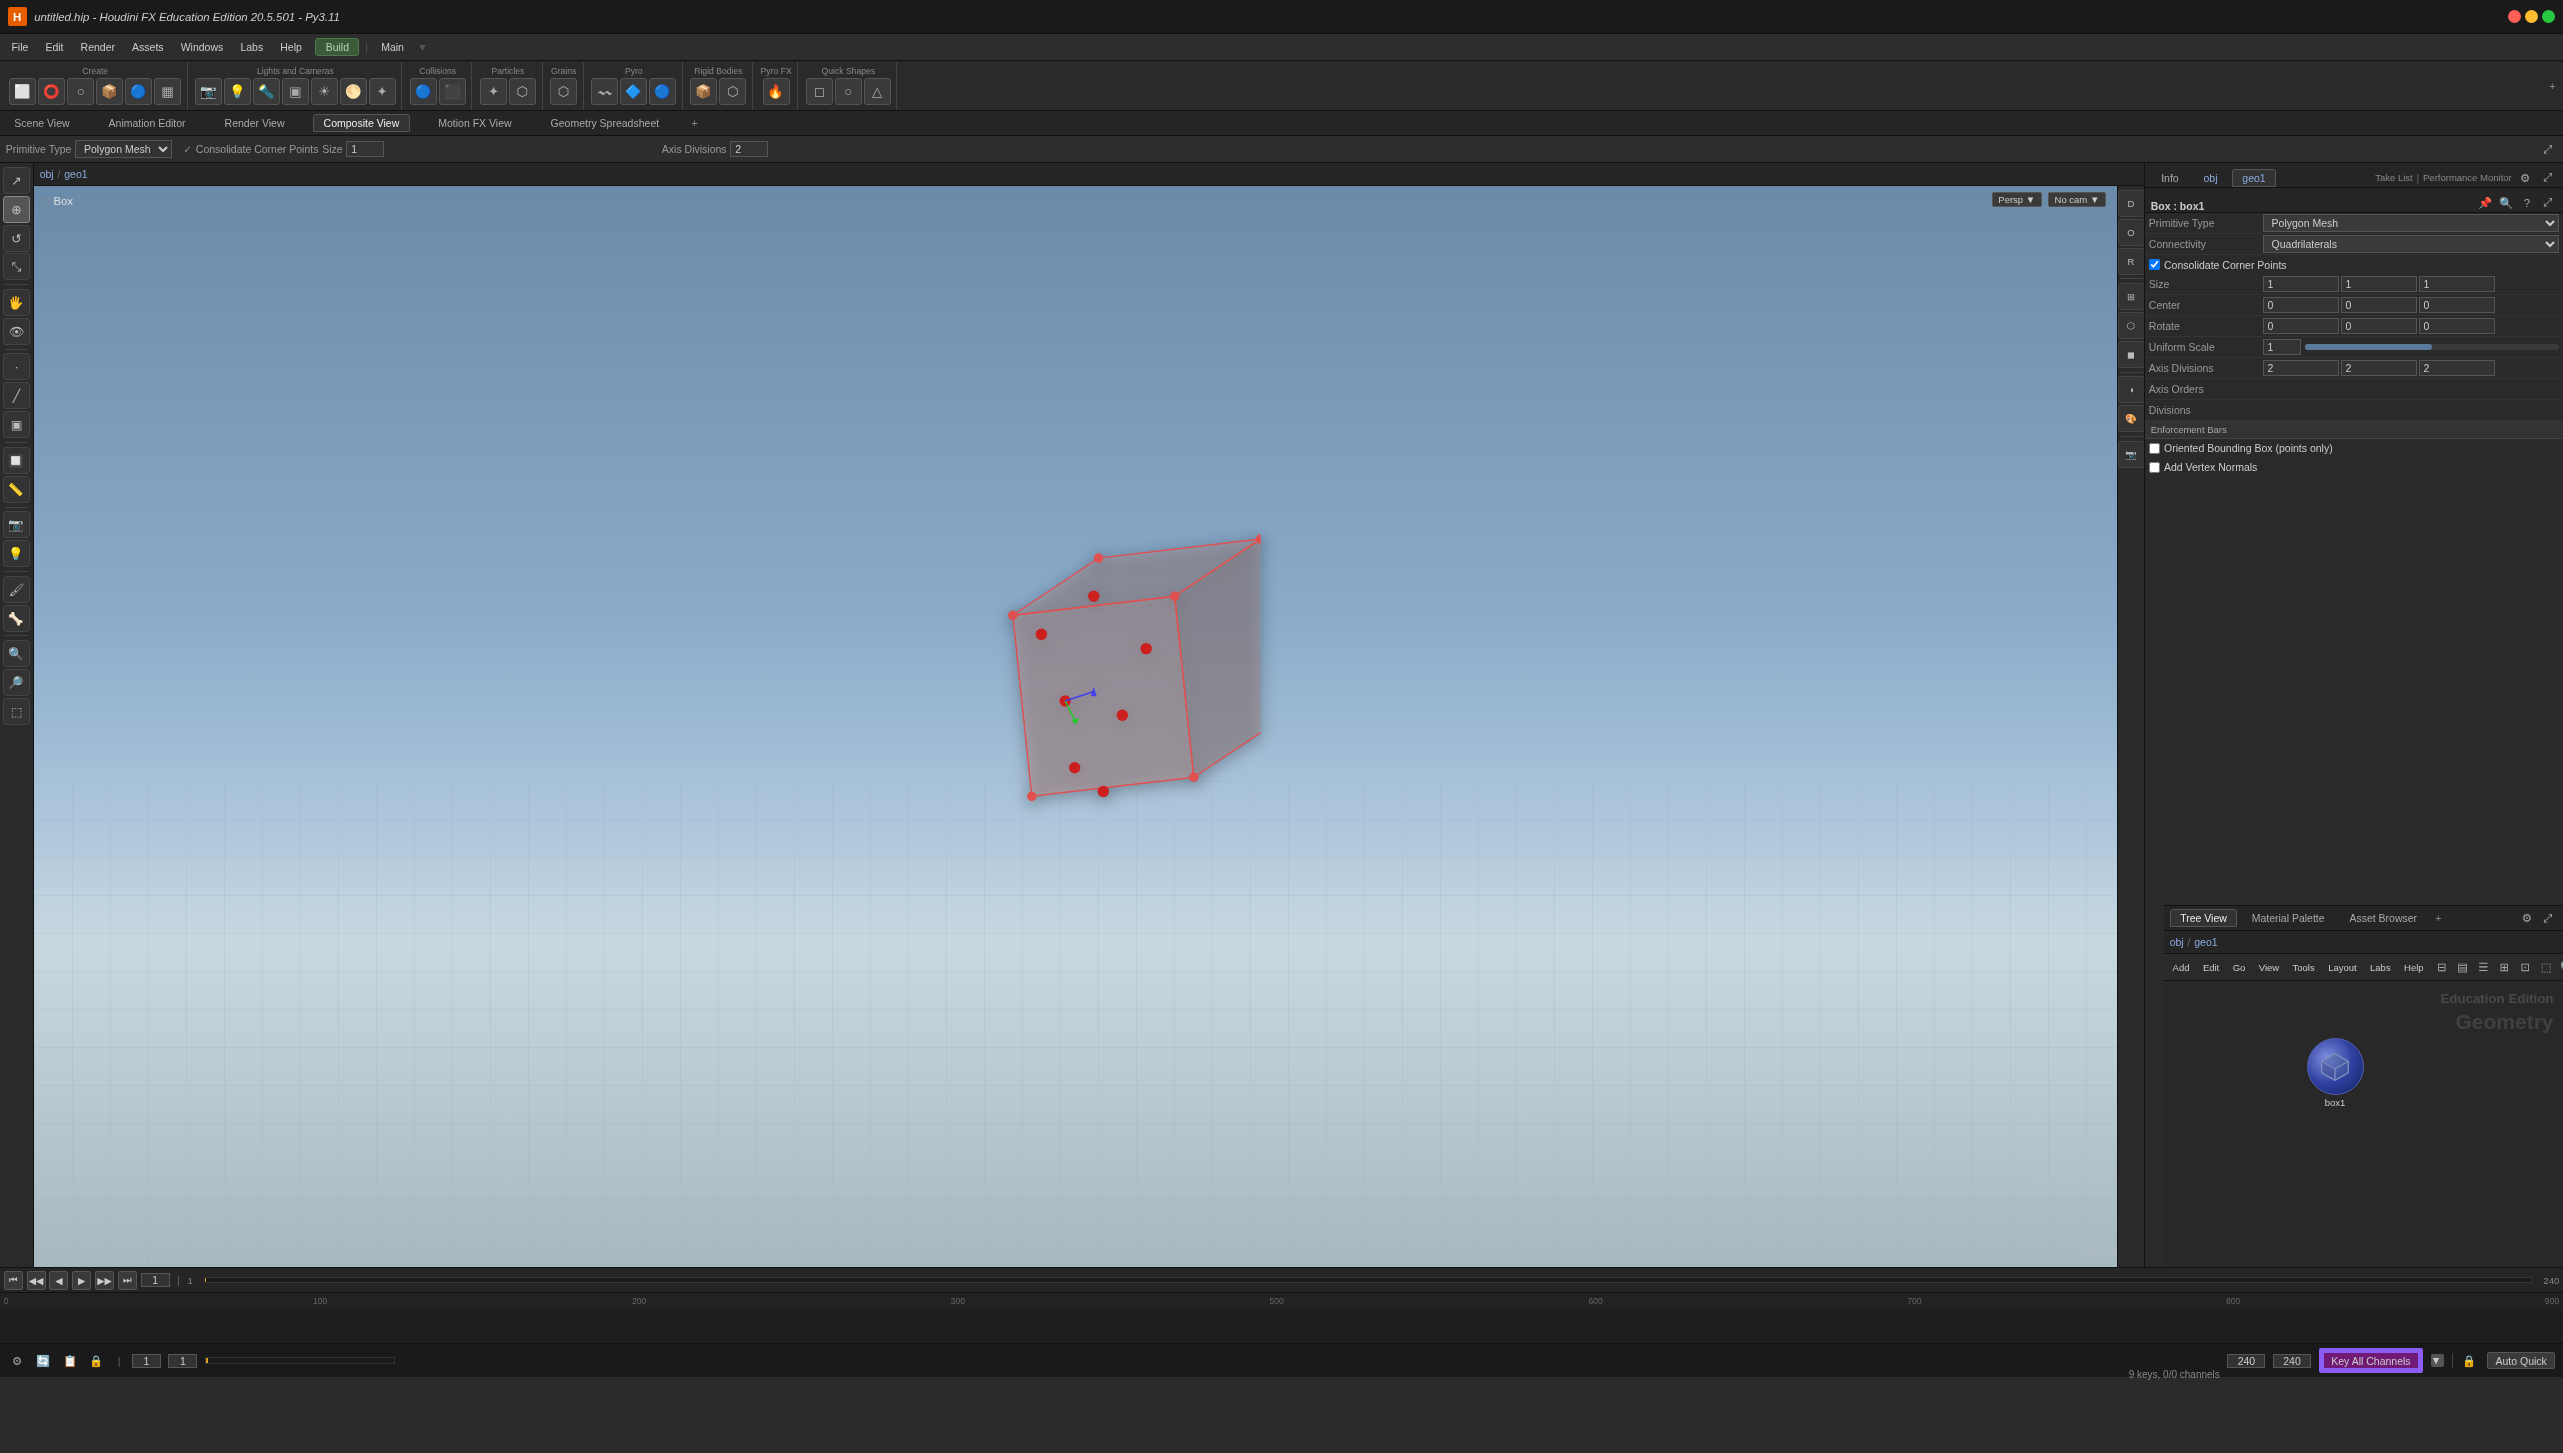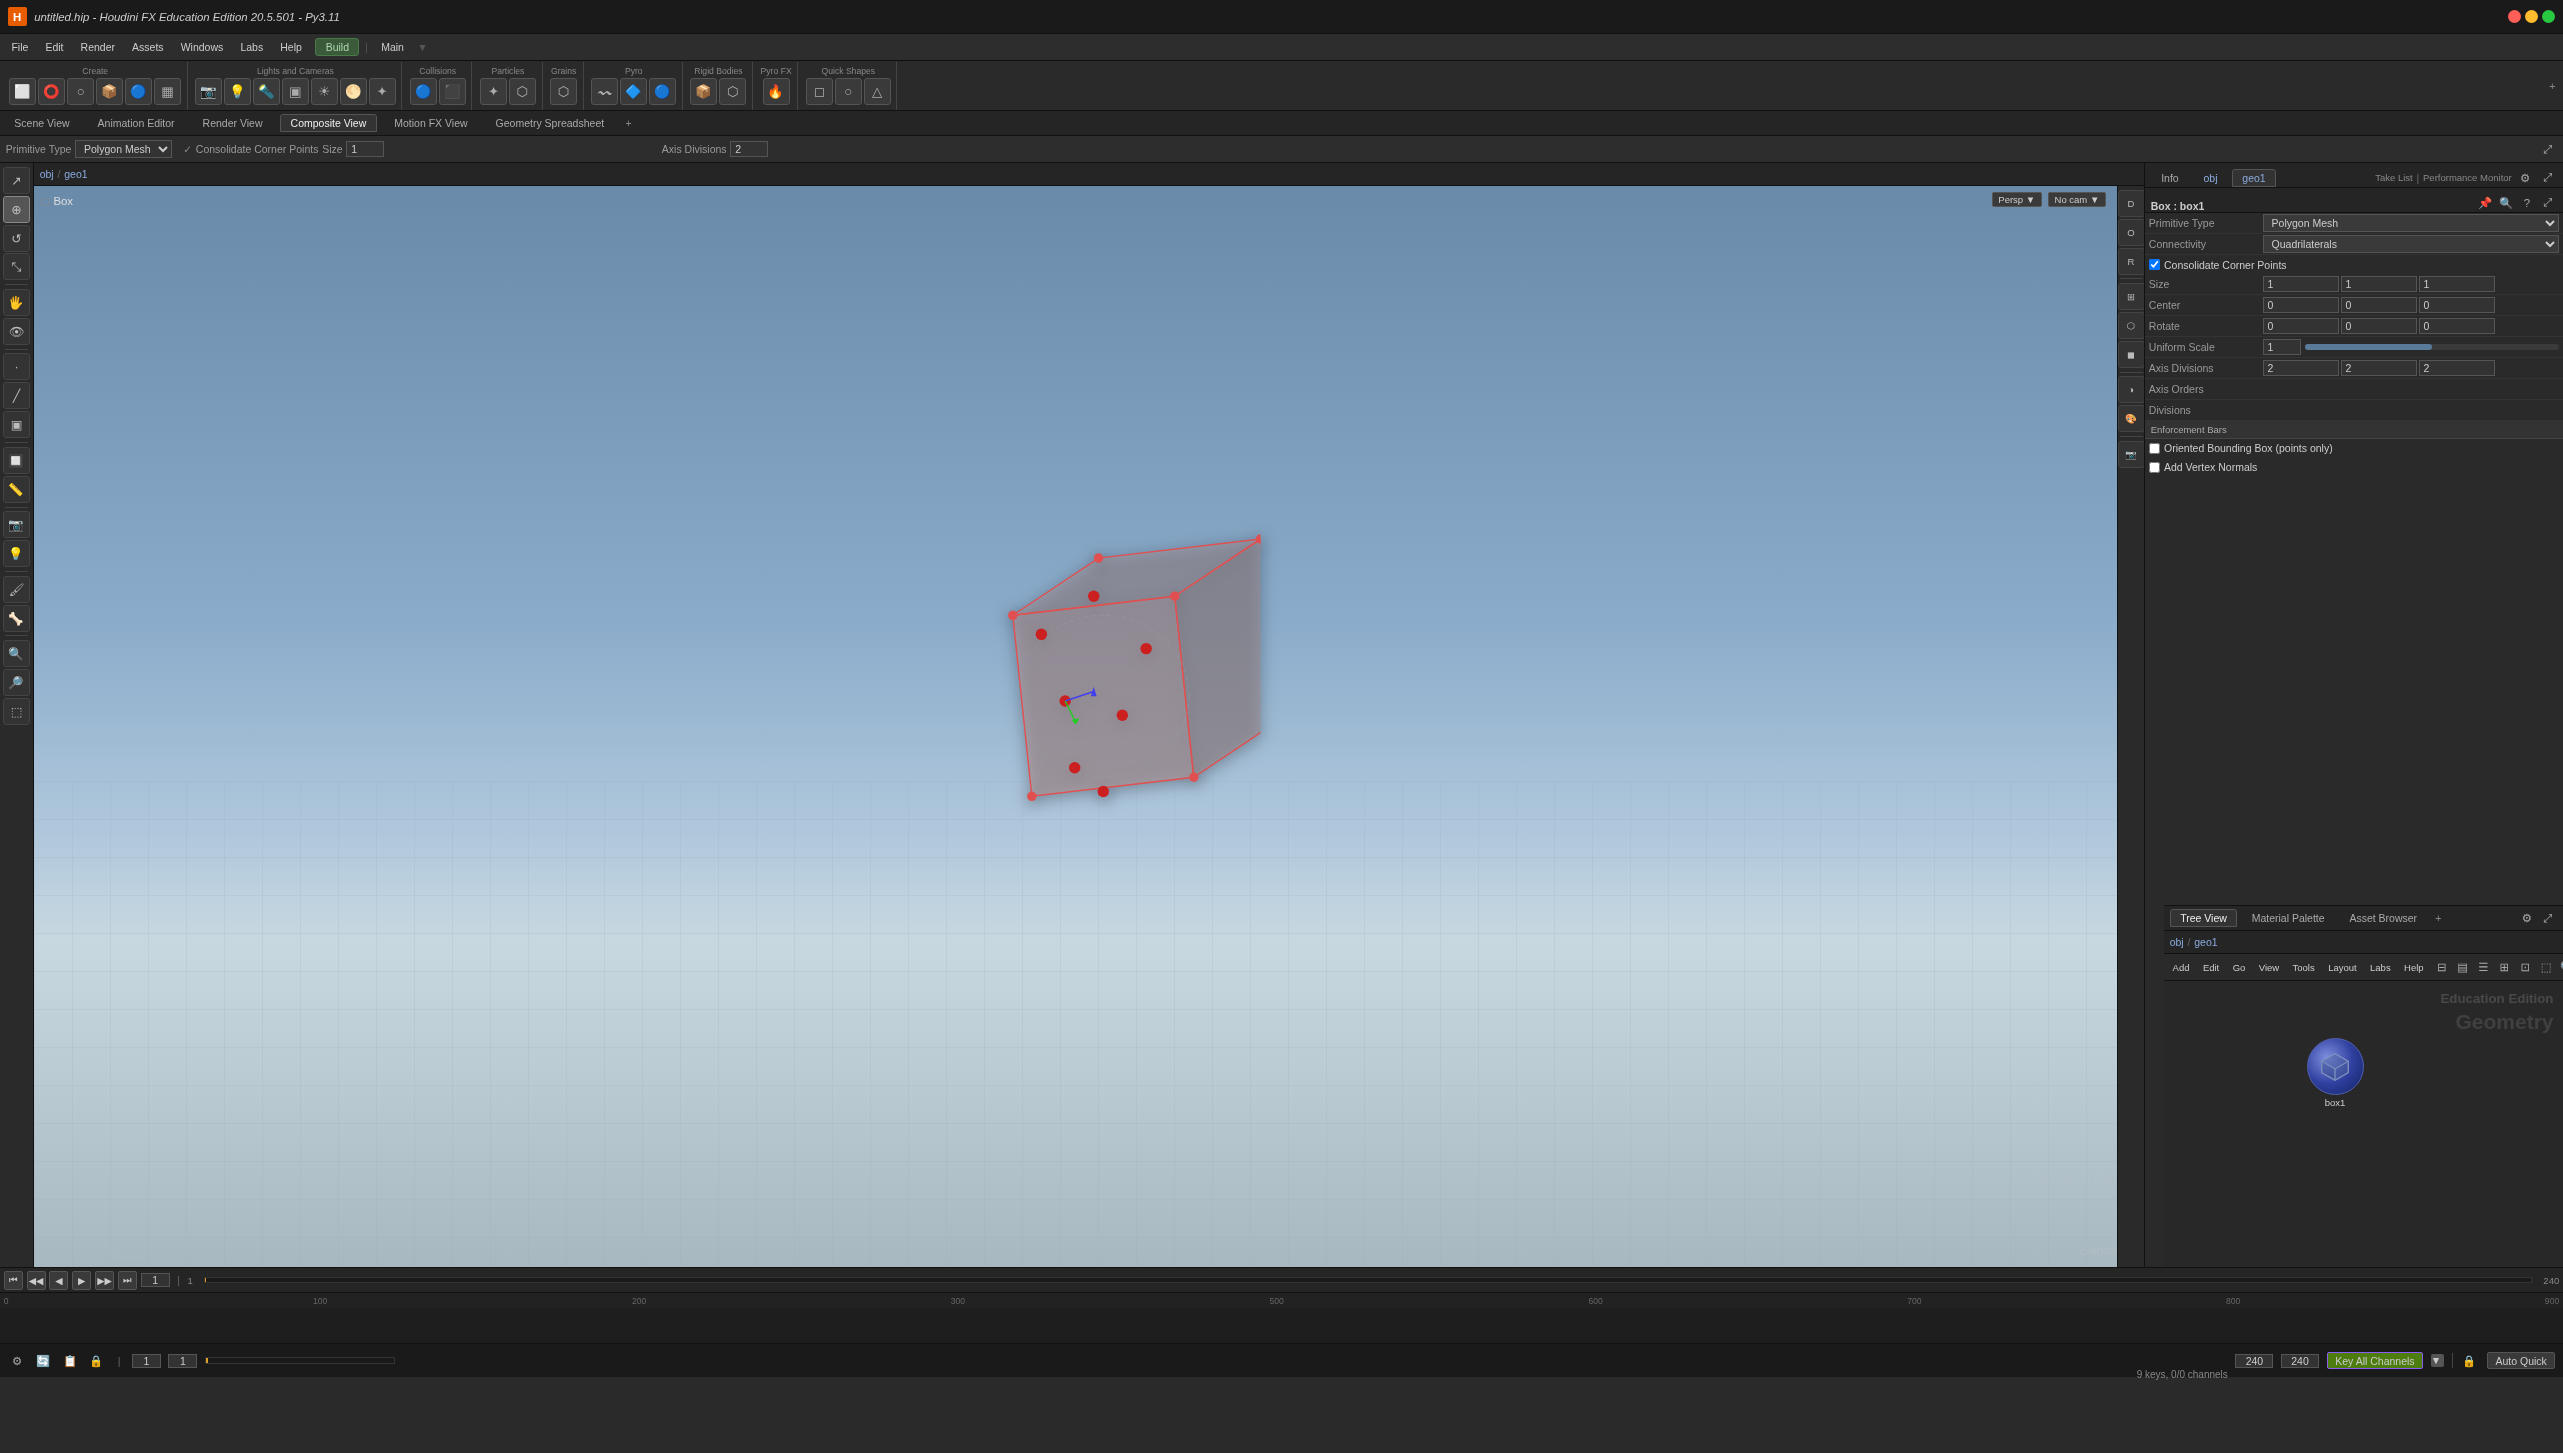--- a/index.html
+++ b/index.html
@@ -122,21 +122,21 @@
     }
 
     
     .tab-bar {
       background: #252525;
       height: 25px;
       display: flex;
       align-items: center;
       padding: 0 3.8px;
       border-bottom: 1px solid #111;
-      gap: 7px;
+      gap: 18px;
     }
     .tab-item {
       padding: 1.9px 9.5px;
       color: #aaa;
       cursor: pointer;
       border-radius: 2.9px 2.9px 0 0;
       font-size: 10.5px;
       border: 1px solid transparent;
     }
     .tab-item.active {
@@ -386,22 +386,22 @@
       display: flex;
       align-items: center;
       padding: 0 7.6px;
       border-top: 1px solid #111;
       justify-content: space-between;
     }
     .status-left { display: flex; gap: 7.6px; align-items: center; }
     .status-right { display: flex; gap: 7.6px; align-items: center; }
     .status-text { color: #888; font-size: 10px; margin-top: 27px; }
     .key-all-btn {
-      background: #4d7c0f;
-      border: 1px solid #8b5cf6;
+      background: #701a75;
+      border: 5px solid #8b5cf6;
       color: #ccc;
       padding: 1.9px 7.6px;
       border-radius: 1.9px;
       cursor: pointer;
       font-size: 10.5px;
     }
     .auto-update-btn {
       background: #3a3a3a;
       border: 1px solid #555;
       color: #ccc;

